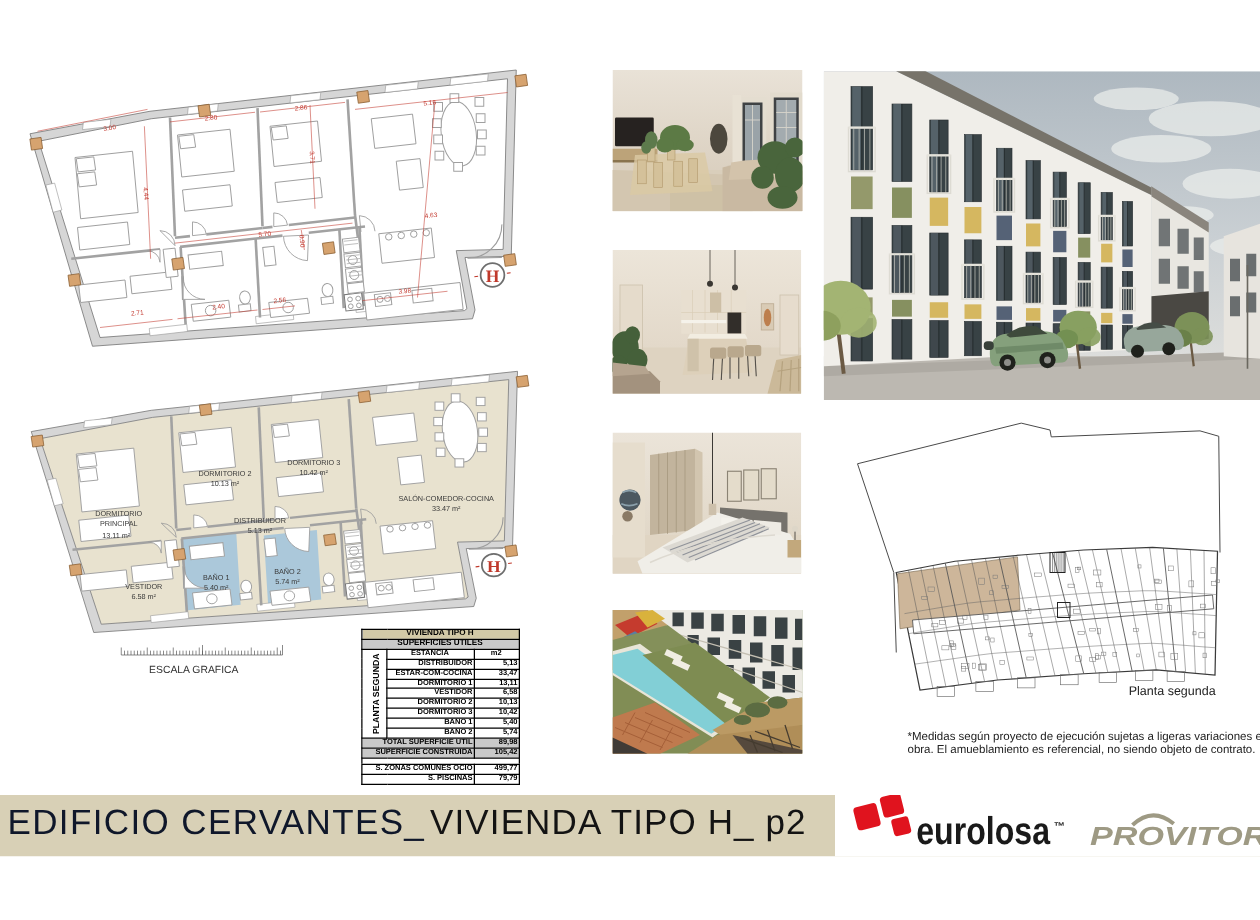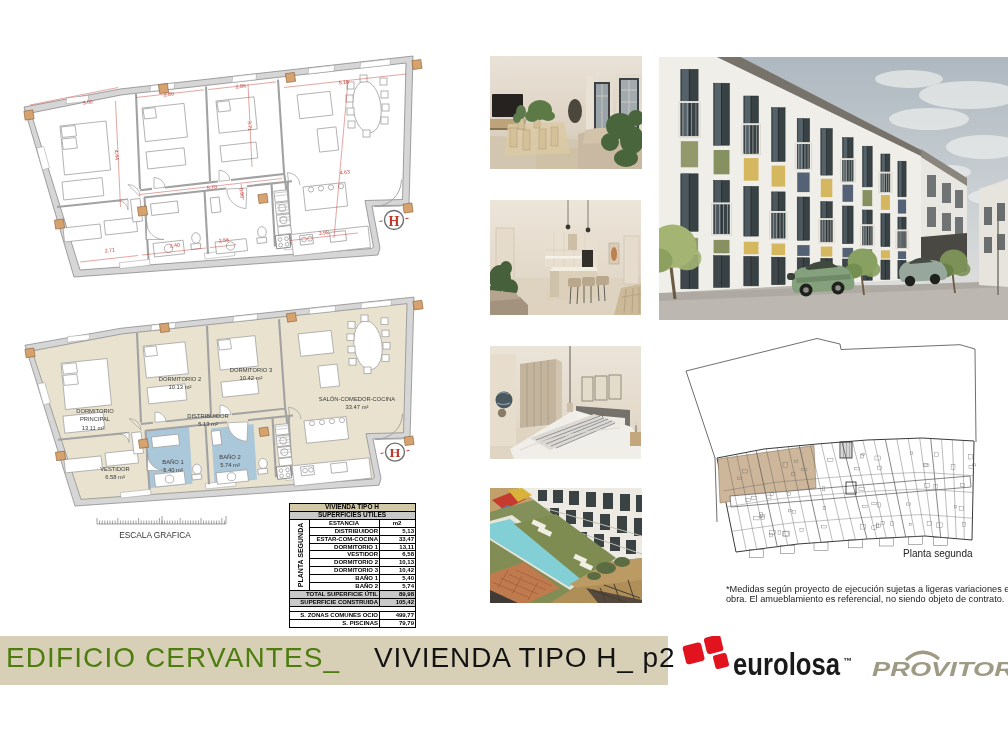--- a/index.html
+++ b/index.html
@@ -2,22 +2,22 @@
 <html><head>
 <meta charset="utf-8">
 <style>
   html,body{margin:0;padding:0;}
   body{width:1008px;height:736px;position:relative;overflow:hidden;background:#fff;
        font-family:"Liberation Sans", sans-serif;}
   .abs{position:absolute;}
   
   #footer{left:0;top:636px;width:1008px;height:49px;background:#d8d0b6;}
   #footer .white{position:absolute;left:668px;top:0;width:340px;height:49px;background:#fff;}
-  #t1{left:6px;top:642px;font-size:28px;color:#4d7c0f;letter-spacing:1.1px;}
-  #t2{left:374px;top:642px;font-size:28px;color:#131313;letter-spacing:0.9px;}
+  #t1{left:6px;top:642px;font-size:28px;color:#0f172a;letter-spacing:1.1px;}
+  #t2{left:344px;top:642px;font-size:28px;color:#131313;letter-spacing:0.9px;}
   
   #tablewrap{left:289px;top:503px;width:126px;height:123px;font-weight:bold;color:#000;}
   table.sup{border-collapse:collapse;width:126px;table-layout:fixed;}
   table.sup td{border:1px solid #000;font-size:6px;font-weight:bold;padding:0 1px 0 0;
       height:6.9px;line-height:6.9px;text-align:right;white-space:nowrap;overflow:hidden;}
   table.sup td.hdr1{background:#d2c9a7;text-align:center;font-size:6.5px;}
   table.sup td.hdr2{background:#c9c9c9;text-align:center;font-size:6.5px;}
   table.sup td.gray{background:#c9c9c9;}
   table.sup td.ctr{text-align:center;}
   table.sup{border:1.5px solid #000;}

